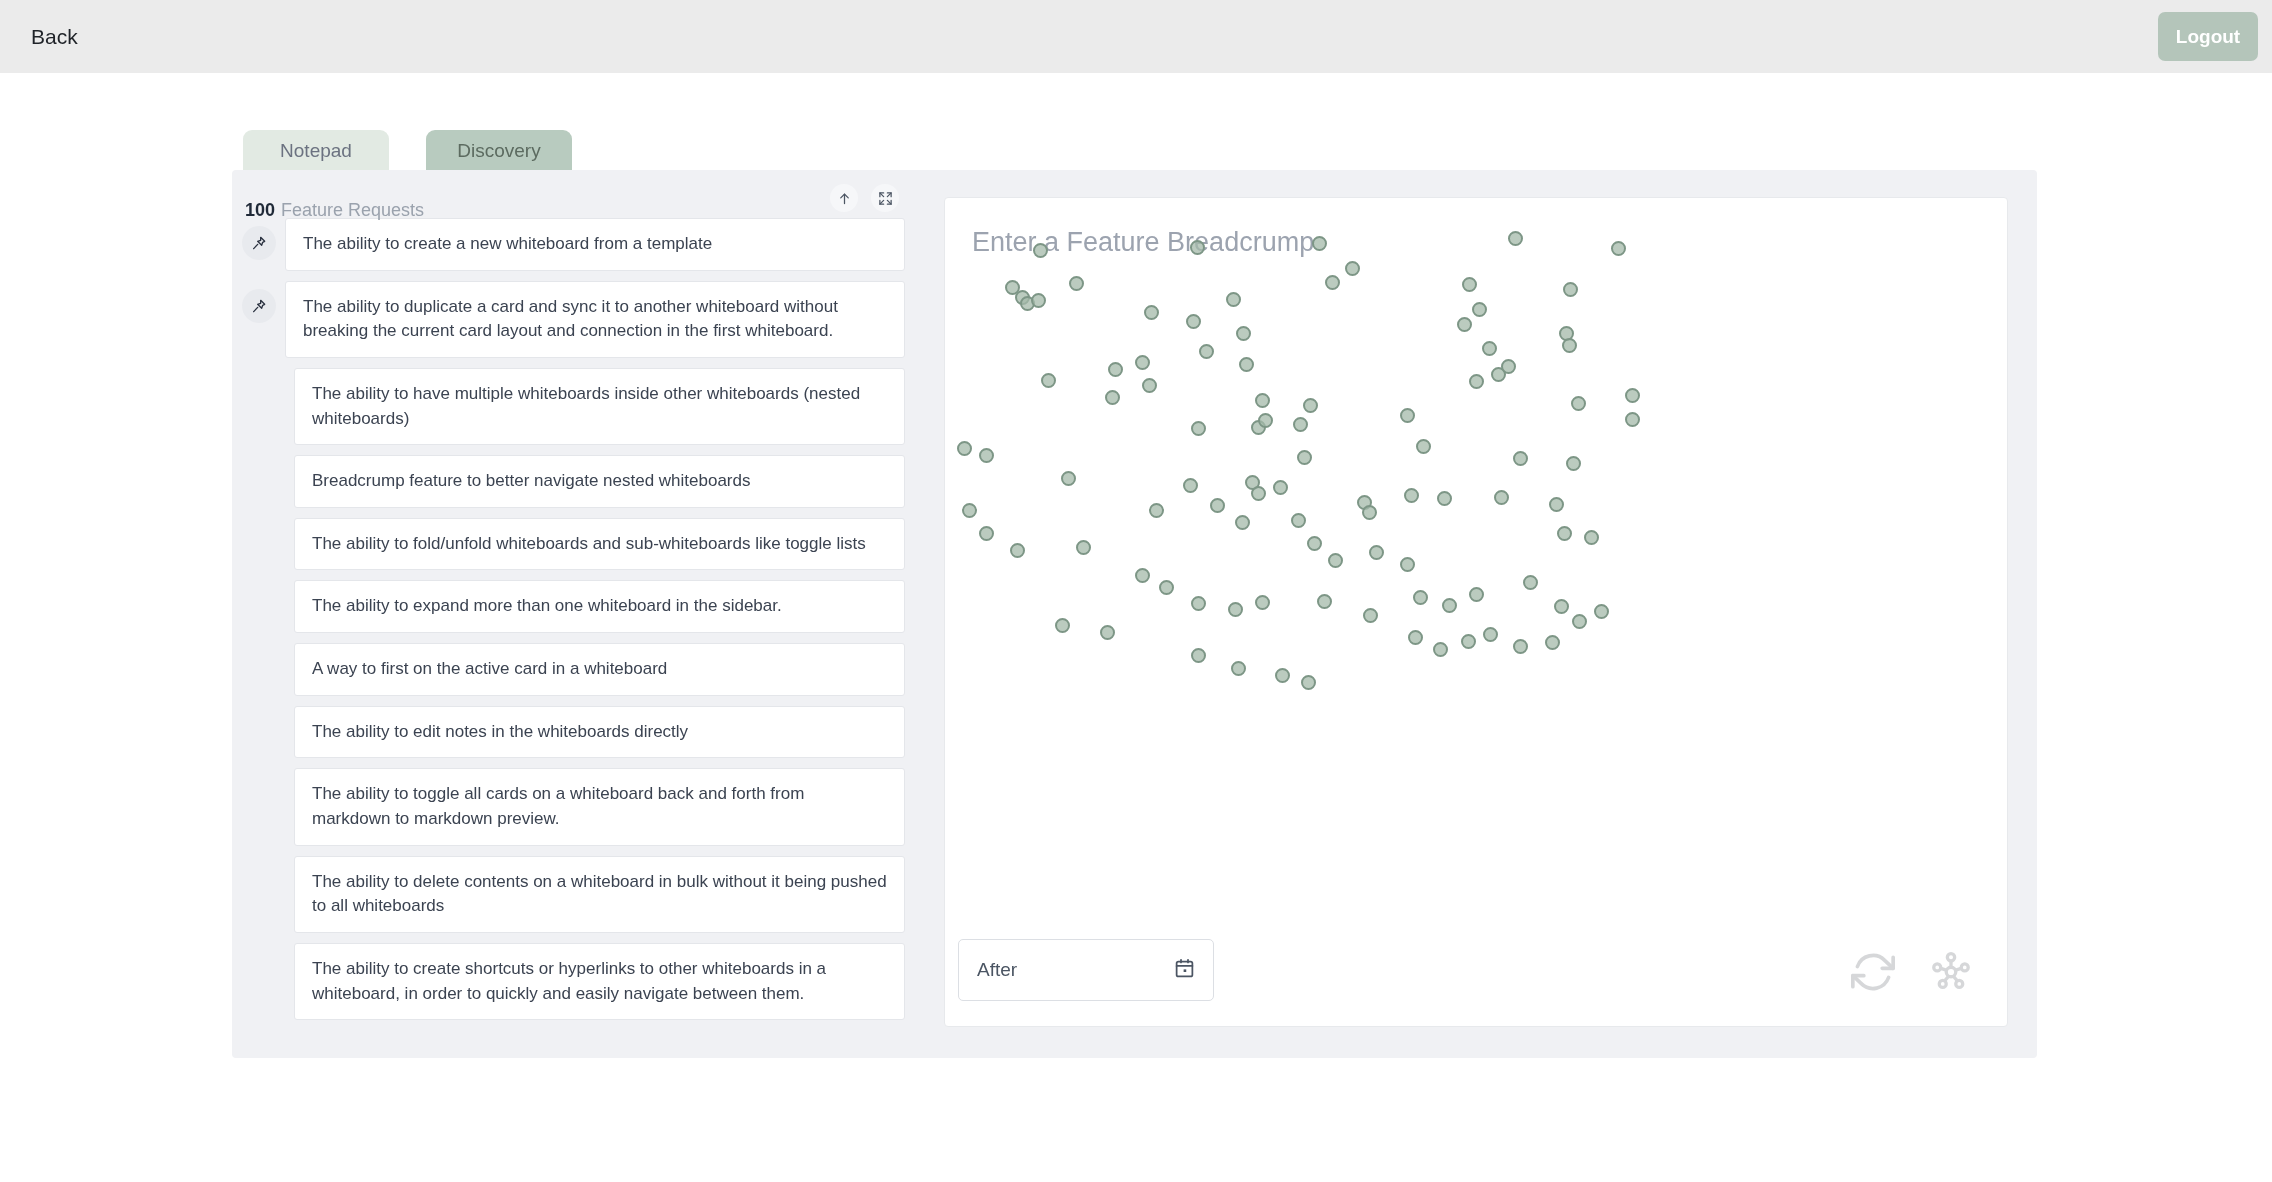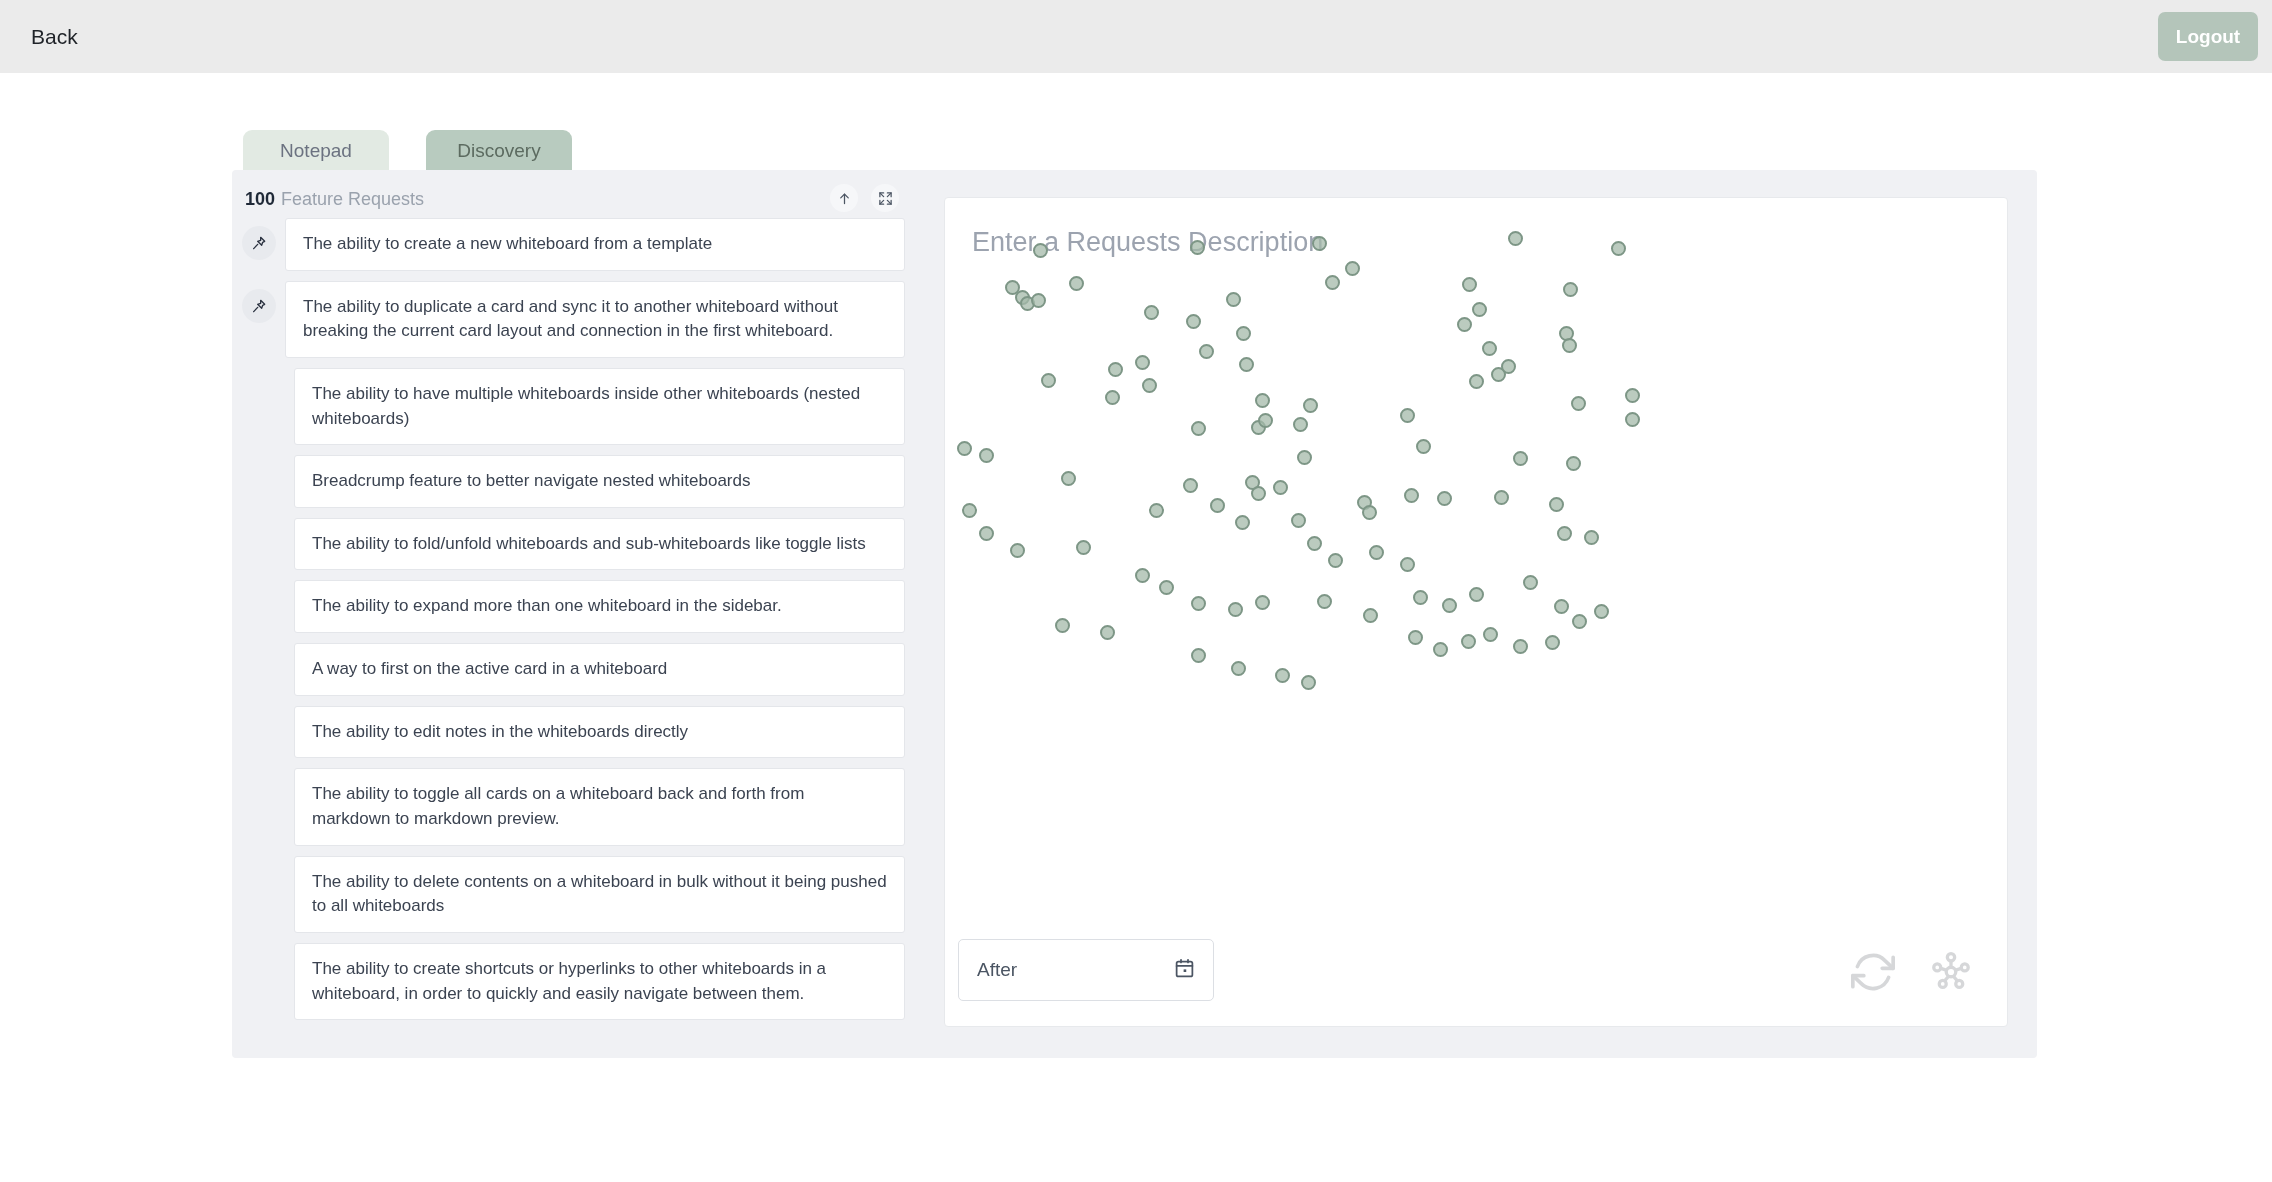--- a/index.html
+++ b/index.html
@@ -59,22 +59,22 @@
     border-radius: 4px;
   }
 
   
   .list-panel {
     position: absolute; left: 0; top: 0;
     width: 687px; height: 888px;
     overflow: hidden;
   }
   .list-head {
-    display: flex; align-items: flex-end;
-    padding: 18px 24px 8px 13px;
+    display: flex; align-items: flex-start;
+    padding: 30px 24px 8px 13px;
     position: relative; height: 48px;
   }
   .count { font-size: 18px; font-weight: bold; color: #1f2937; margin-right: 6px; }
   .count-label { font-size: 18px; color: #9aa2ad; }
   .head-icons {
     position: absolute; right: 20px; top: 14px;
     display: flex; gap: 13px;
   }
   .icon-circle {
     width: 28px; height: 28px; border-radius: 50%;
@@ -240,21 +240,21 @@
         <div class="plain-row">
           <div class="req-card">The ability to delete contents on a whiteboard in bulk without it being pushed to all whiteboards</div>
         </div>
         <div class="plain-row">
           <div class="req-card">The ability to create shortcuts or hyperlinks to other whiteboards in a whiteboard, in order to quickly and easily navigate between them.</div>
         </div>
       </div>
   </div>
 
   <div class="viz-panel">
-    <div class="viz-title">Enter a Requests Description</div>
+    <div class="viz-title">Enter a Feature Breadcrump</div>
 
     <div class="plot" id="scatter-plot">
         <div class="dot" style="left: 88px; top: 45px; background: rgba(164, 186, 170, 0.75); border-color: rgb(125, 150, 134);"></div>
         <div class="dot" style="left: 245px; top: 42px; background: rgba(164, 186, 170, 0.75); border-color: rgb(125, 150, 134);"></div>
         <div class="dot" style="left: 367px; top: 38px; background: rgba(164, 186, 170, 0.75); border-color: rgb(125, 150, 134);"></div>
         <div class="dot" style="left: 380px; top: 77px; background: rgba(164, 186, 170, 0.75); border-color: rgb(125, 150, 134);"></div>
         <div class="dot" style="left: 400px; top: 63px; background: rgba(164, 186, 170, 0.75); border-color: rgb(125, 150, 134);"></div>
         <div class="dot" style="left: 563px; top: 33px; background: rgba(164, 186, 170, 0.75); border-color: rgb(125, 150, 134);"></div>
         <div class="dot" style="left: 618px; top: 84px; background: rgba(164, 186, 170, 0.75); border-color: rgb(125, 150, 134);"></div>
         <div class="dot" style="left: 666px; top: 43px; background: rgba(164, 186, 170, 0.75); border-color: rgb(125, 150, 134);"></div>

